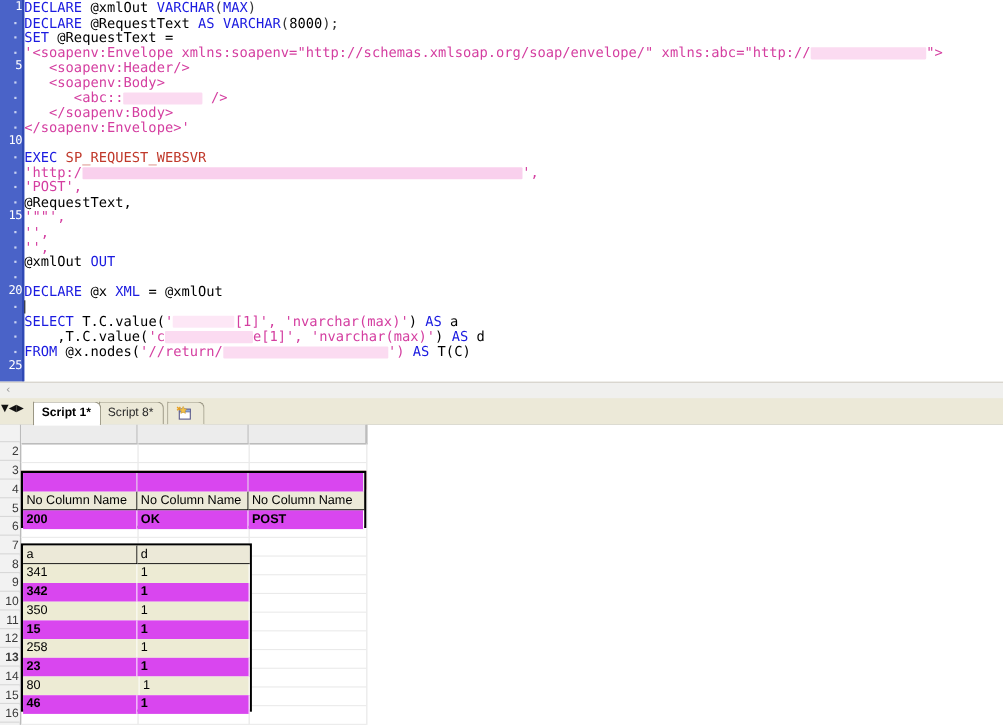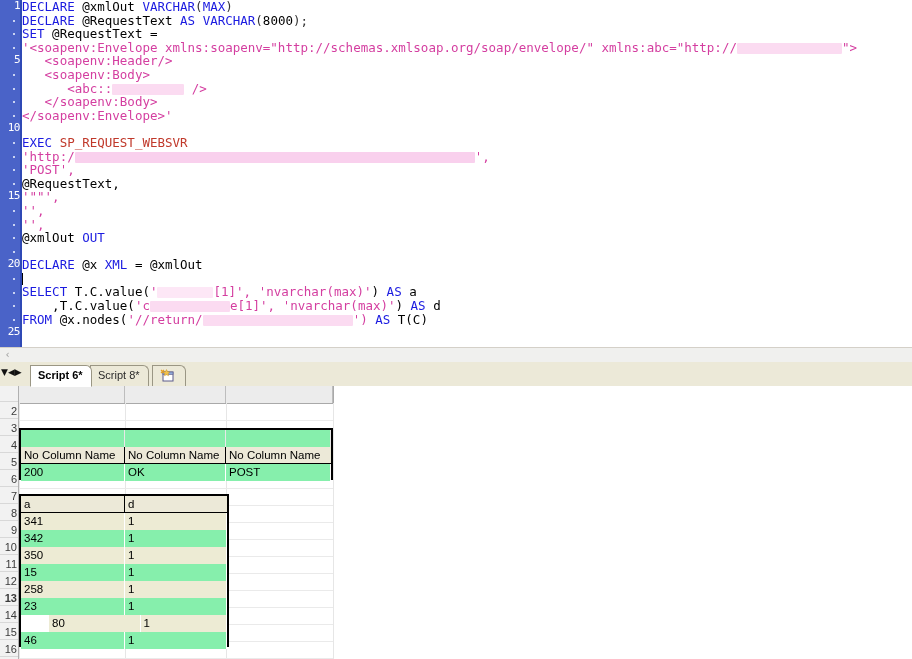--- a/index.html
+++ b/index.html
@@ -261,21 +261,21 @@
     white-space: nowrap;
   }
   .rs-cell:last-child { border-right: none; }
   .rs-head .rs-cell {
     background: #ece9d8;
     border-bottom: 1px solid #000;
     font-size: 11.5px;
   }
   .rs-body .rs-cell { border-right: 1px solid #ffffff; }
   .rs-row.zebra .rs-cell { background: #edebd4; }
-  .rs-row.white .rs-cell { background: #86efac; }
+  .rs-row.white .rs-cell { background: #d946ef; font-weight: bold; }
 
   .sel-row {
     position: absolute;
     border: 1px solid #c0392b;
     box-sizing: border-box;
     background: #ffffff;
   }
   .sel-caret {
     position: absolute;
     width: 2px;
@@ -326,21 +326,21 @@
 
   <div class="hscroll">
     <div class="arrow-l">‹</div>
   </div>
 
   <div class="tabstrip">
     <div class="tabnav">
       <span>▼</span><span>◀</span><span>▶</span>
     </div>
 
-    <div class="tab active" style="left:30px;">Script 6*</div>
+    <div class="tab active" style="left:30px;">Script 1*</div>
 
     <div class="tab" style="left:90px;">Script 8*</div>
 
     <div class="tab-icon" style="left:152px;">
       <svg class="glyph" viewBox="0 0 16 14">
         <rect x="3" y="3" width="10" height="9" fill="#ffffff" stroke="#5a5a8a" stroke-width="1"></rect>
         <rect x="3" y="3" width="10" height="2.5" fill="#8fa8d8" stroke="#5a5a8a" stroke-width="0.6"></rect>
         <path d="M1 1 L4 4 M1 4 L4 1" stroke="#e8a020" stroke-width="1.2"></path>
         <path d="M6.5 0.5 L7.6 2.6 L9.8 3 L8.2 4.6 L8.6 6.8 L6.5 5.8 L4.4 6.8 L4.8 4.6 L3.2 3 L5.4 2.6 Z" fill="#f2c14b" stroke="#c08a18" stroke-width="0.4"></path>
       </svg>
@@ -443,21 +443,21 @@
           </div>
           <div class="rs-row zebra">
             <div class="rs-cell" style="width: 104px;">258</div>
             <div class="rs-cell" style="width: 102px;">1</div>
           </div>
           <div class="rs-row white">
             <div class="rs-cell" style="width: 104px;">23</div>
             <div class="rs-cell" style="width: 102px;">1</div>
           </div>
           <div class="rs-row zebra">
-            <div class="rs-cell" style="width: 108px; margin-left: 28px;">80</div>
+            <div class="rs-cell" style="width: 108px;">80</div>
             <div class="rs-cell" style="width: 102px;">1</div>
           </div>
           <div class="rs-row white">
             <div class="rs-cell" style="width: 104px;">46</div>
             <div class="rs-cell" style="width: 102px;">1</div>
           </div>
         </div>
       </div>
 
   </div>

